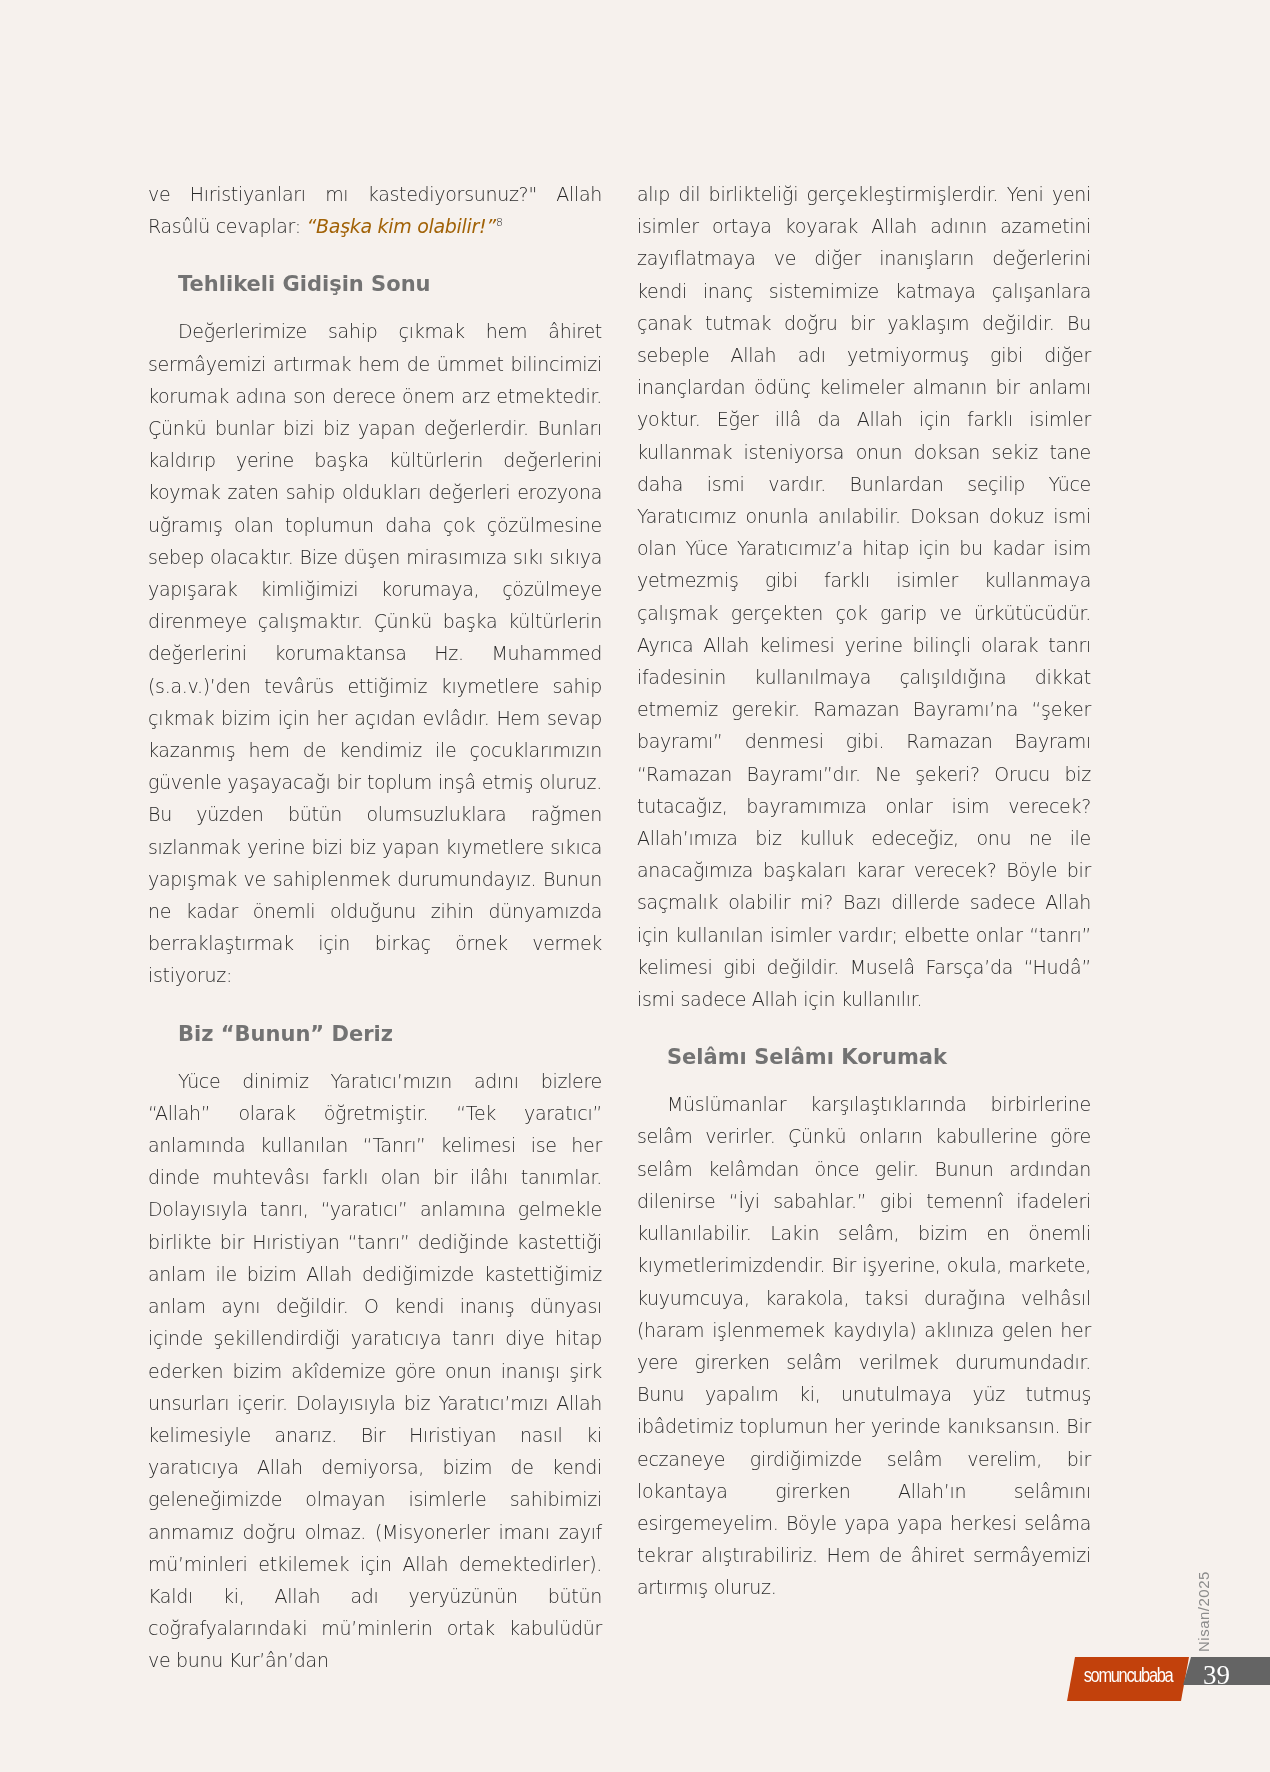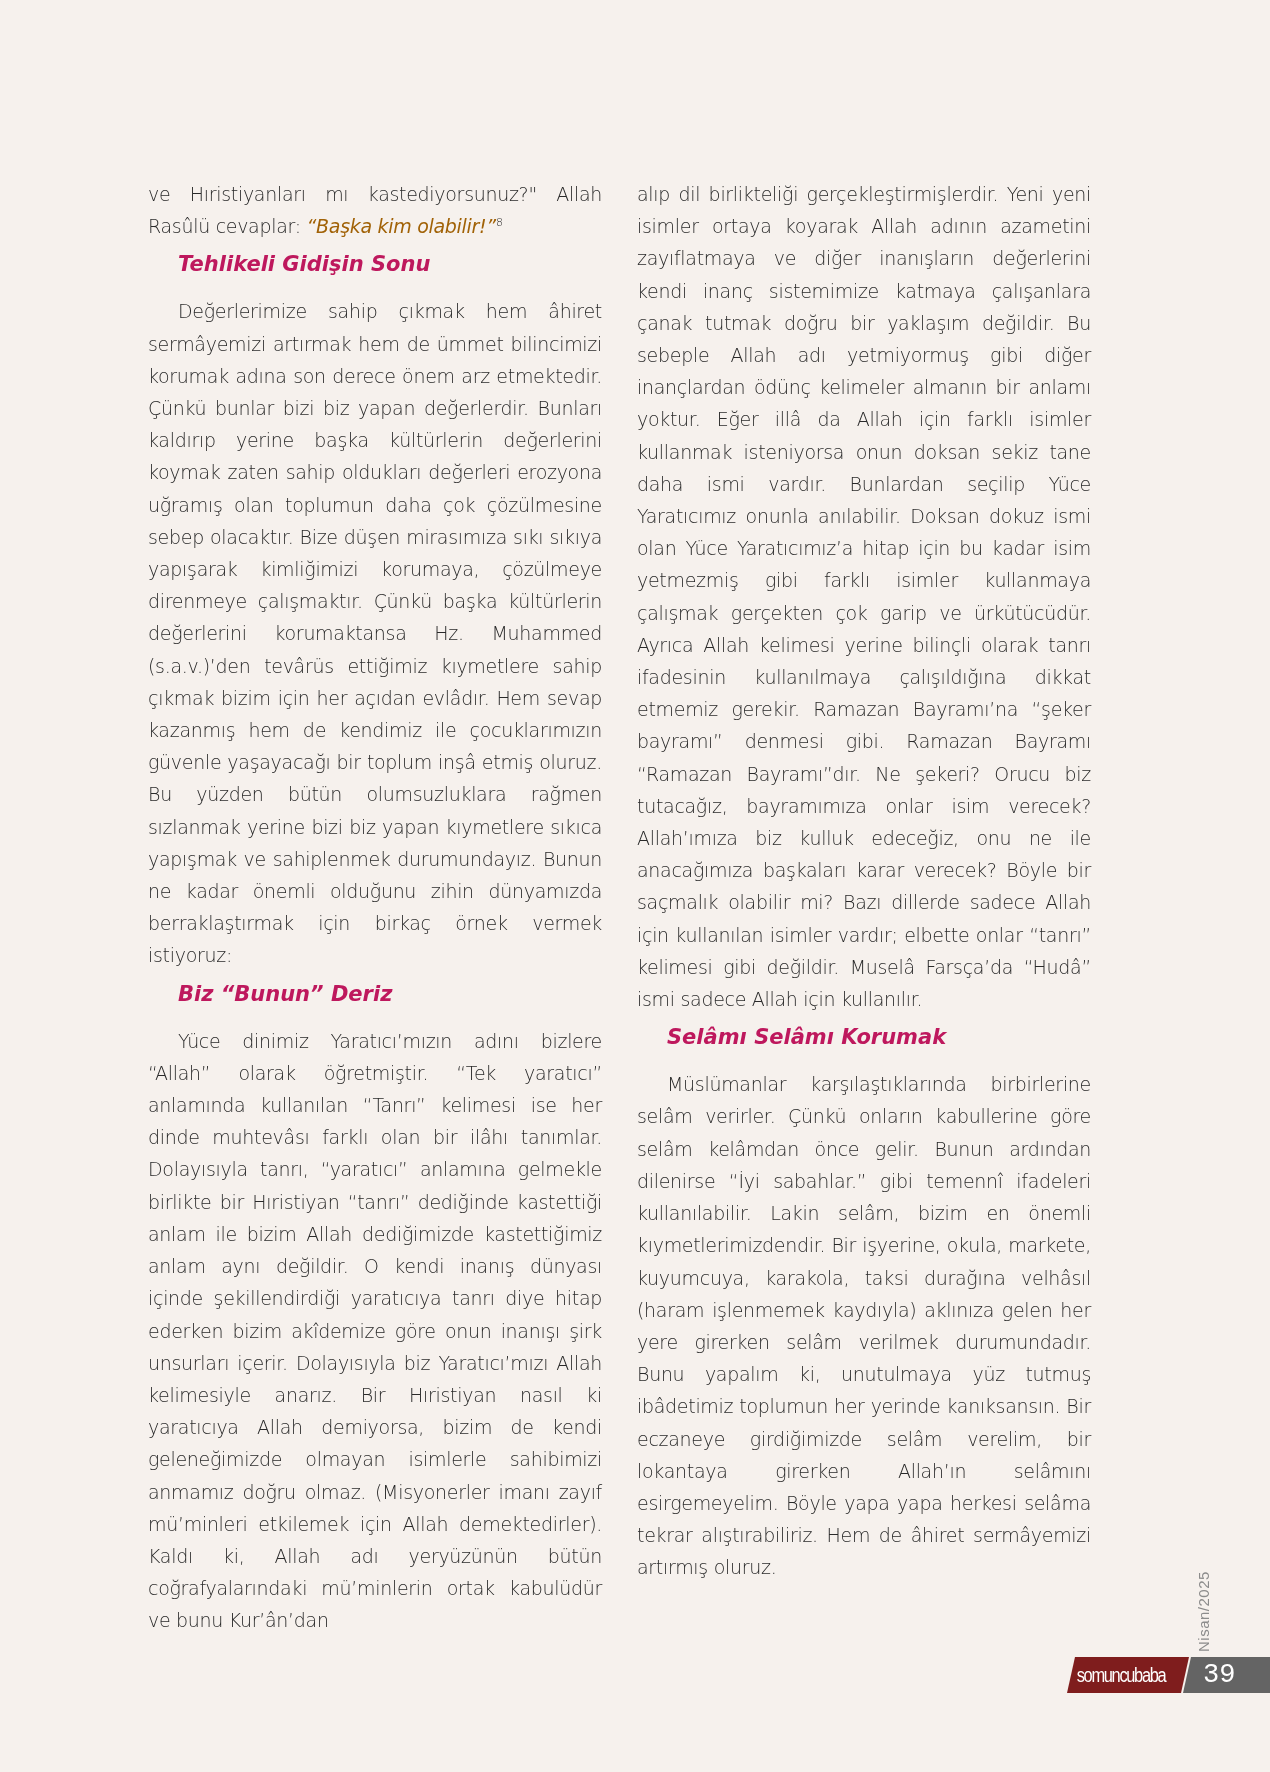--- a/index.html
+++ b/index.html
@@ -17,53 +17,53 @@
     font-weight: 300;
   }
   .col.left { left: 148px; }
   .col.right { left: 637px; }
   .col p {
     margin: 0; text-align: justify; text-indent: 30px;
     hyphens: none;
   }
   .col p.noindent { text-indent: 0; }
   .col h2 {
-    margin: 7px 0 16px 30px;
+    margin: 27px 0 16px 30px;
     font-size: 21px; font-weight: bold; line-height: 30px;
-    color: #be185d; letter-spacing: 0; font-style: italic;
+    color: #737373; letter-spacing: 0;
   }
   .col p em { font-style: italic; font-weight: 500; color: #a16207; }
   sup { font-size: 11px; line-height: 0; vertical-align: super; }
   .vdate {
     position: absolute; left: 1195px; top: 1572px;
     width: 20px; height: 80px;
     writing-mode: vertical-rl; transform: rotate(180deg);
     font-family: "Liberation Sans Narrow", "Liberation Sans", sans-serif;
     font-size: 15px; color: #8c8c8c; letter-spacing: 0.5px;
     text-align: left;
   }
   .brand {
     position: absolute; left: 1067px; top: 1657px;
-    width: 122px; height: 36px;
-    background: #7f1d1d;
+    width: 122px; height: 44px;
+    background: #c2410c;
     clip-path: polygon(8px 0, 122px 0, 114px 100%, 0 100%);
     color: #ffffff;
     font-family: "Liberation Sans", sans-serif;
     font-size: 20px; line-height: 36px;
     letter-spacing: -1.6px; transform-origin: left;
-    text-align: left;
+    text-align: center;
   }
   .brand span { display: inline-block; transform: scaleX(0.82); }
   .pagenum {
     position: absolute; left: 1183px; top: 1657px;
-    width: 87px; height: 36px;
+    width: 87px; height: 28px;
     background: #646464;
     clip-path: polygon(8px 0, 100% 0, 100% 100%, 0 100%);
     color: #ffffff;
-    font-family: Liberation Mono, monospace;
+    font-family: Liberation Serif, serif;
     font-size: 27px; line-height: 36px;
     padding-left: 20px; box-sizing: border-box;
     font-weight: 300;
   }
 </style>
 </head>
 <body>
 
 <div class="col left">
   <p class="noindent"><span>ve Hıristiyanları mı kastediyorsunuz?" Allah Rasûlü cevaplar: </span><em>“Başka kim olabilir!”</em><sup>8</sup></p>

